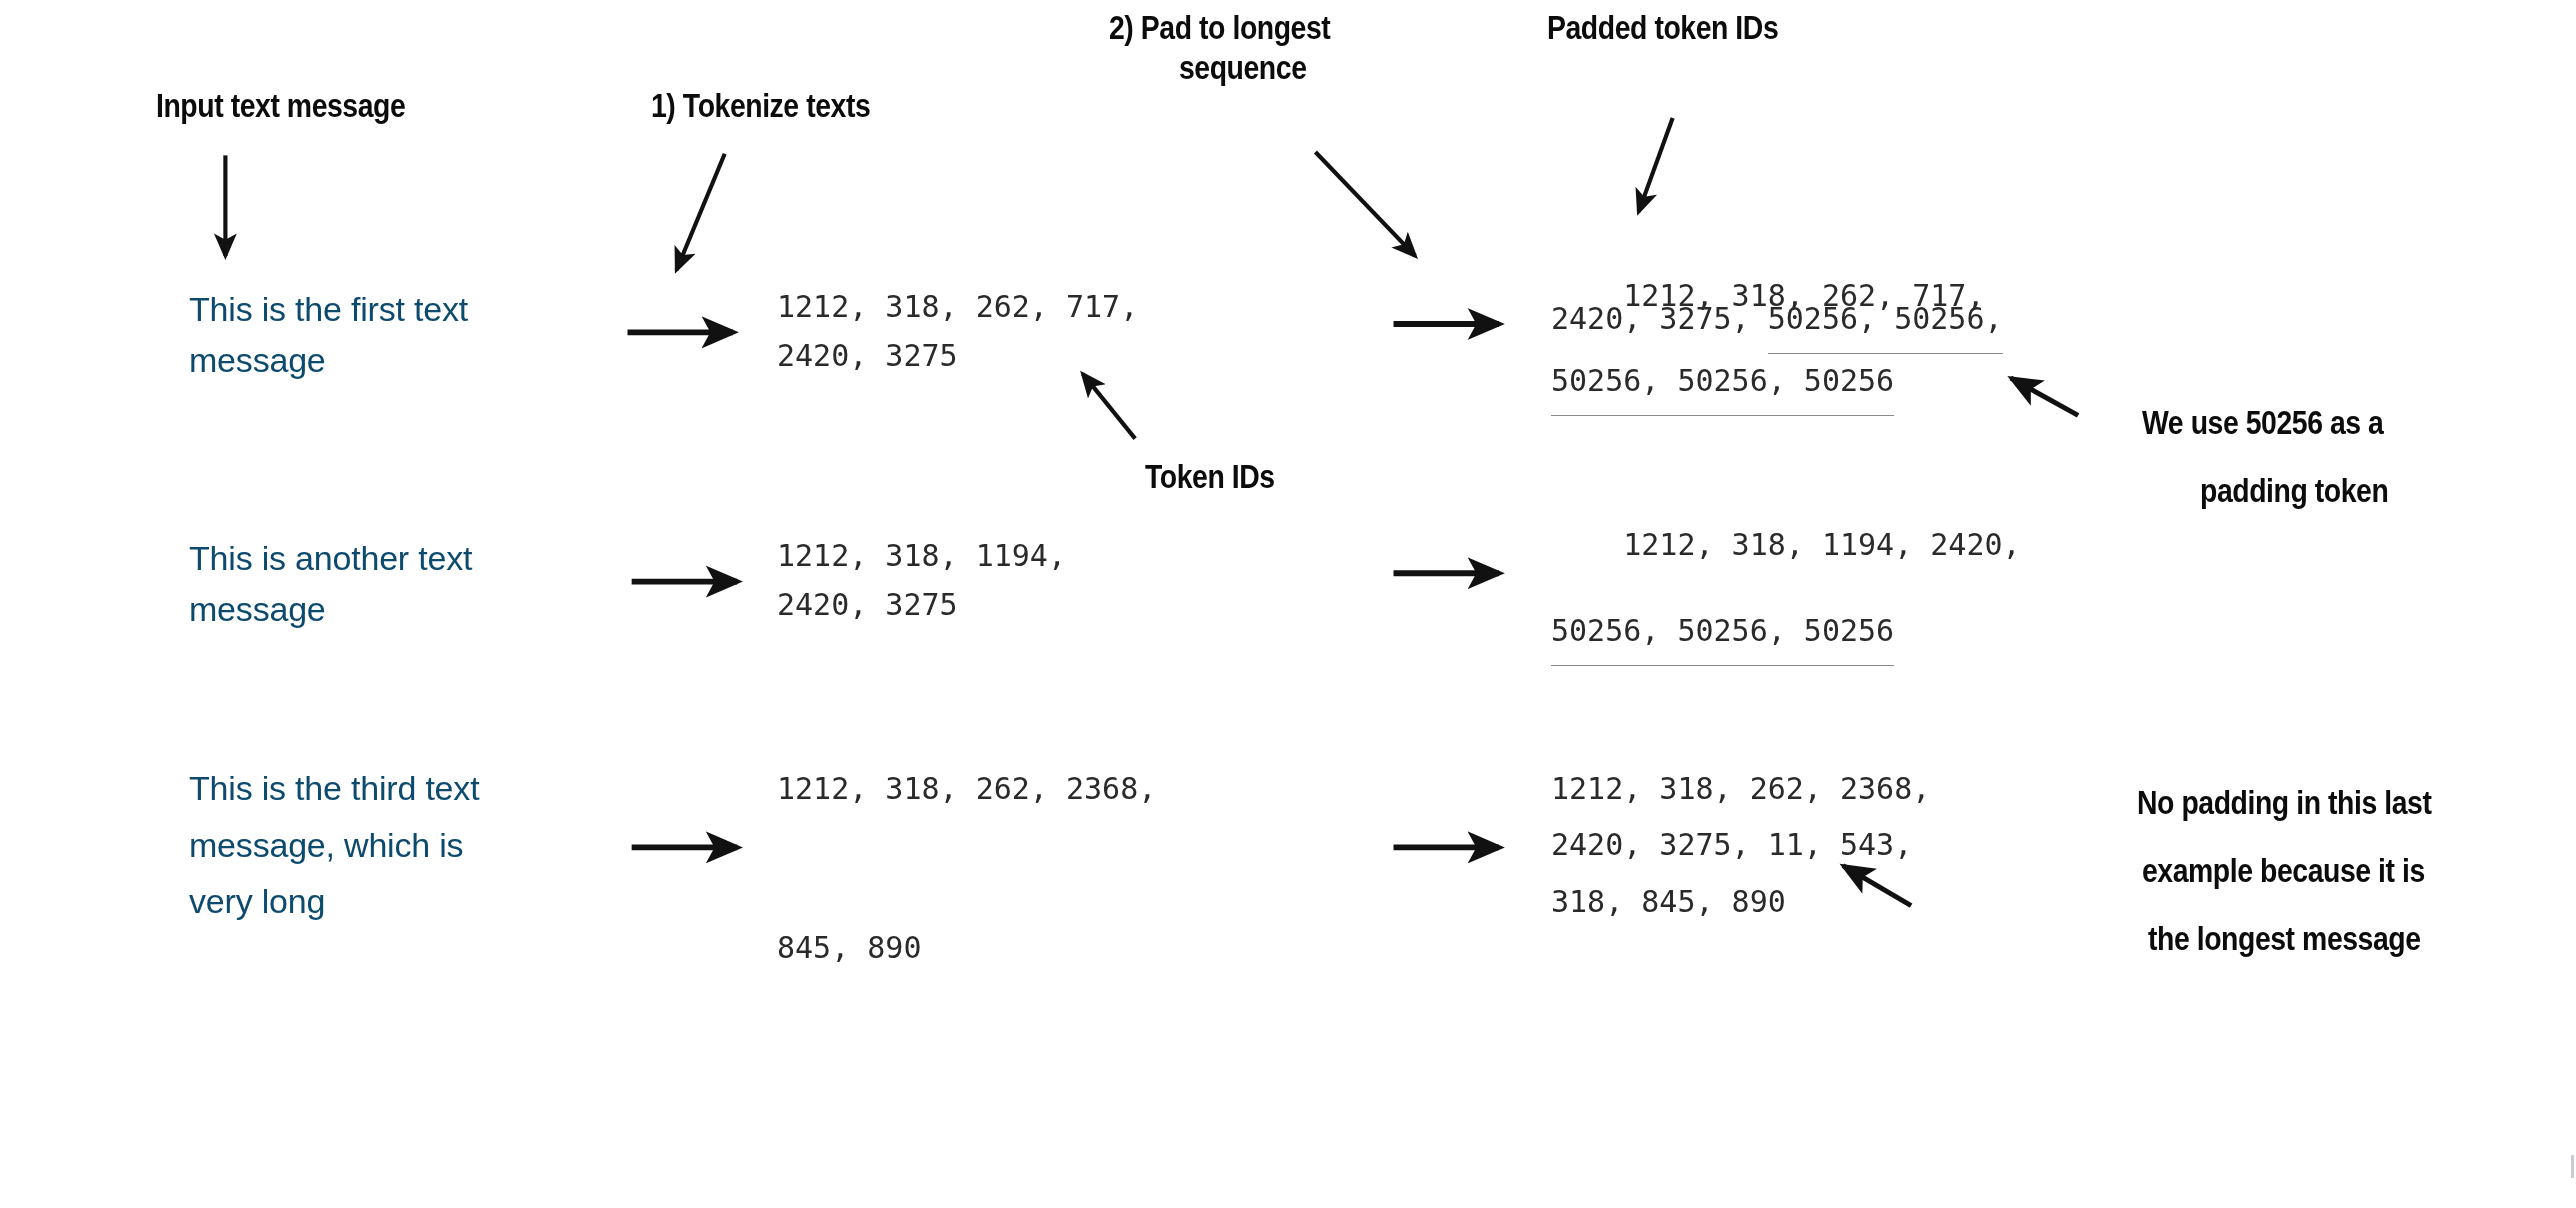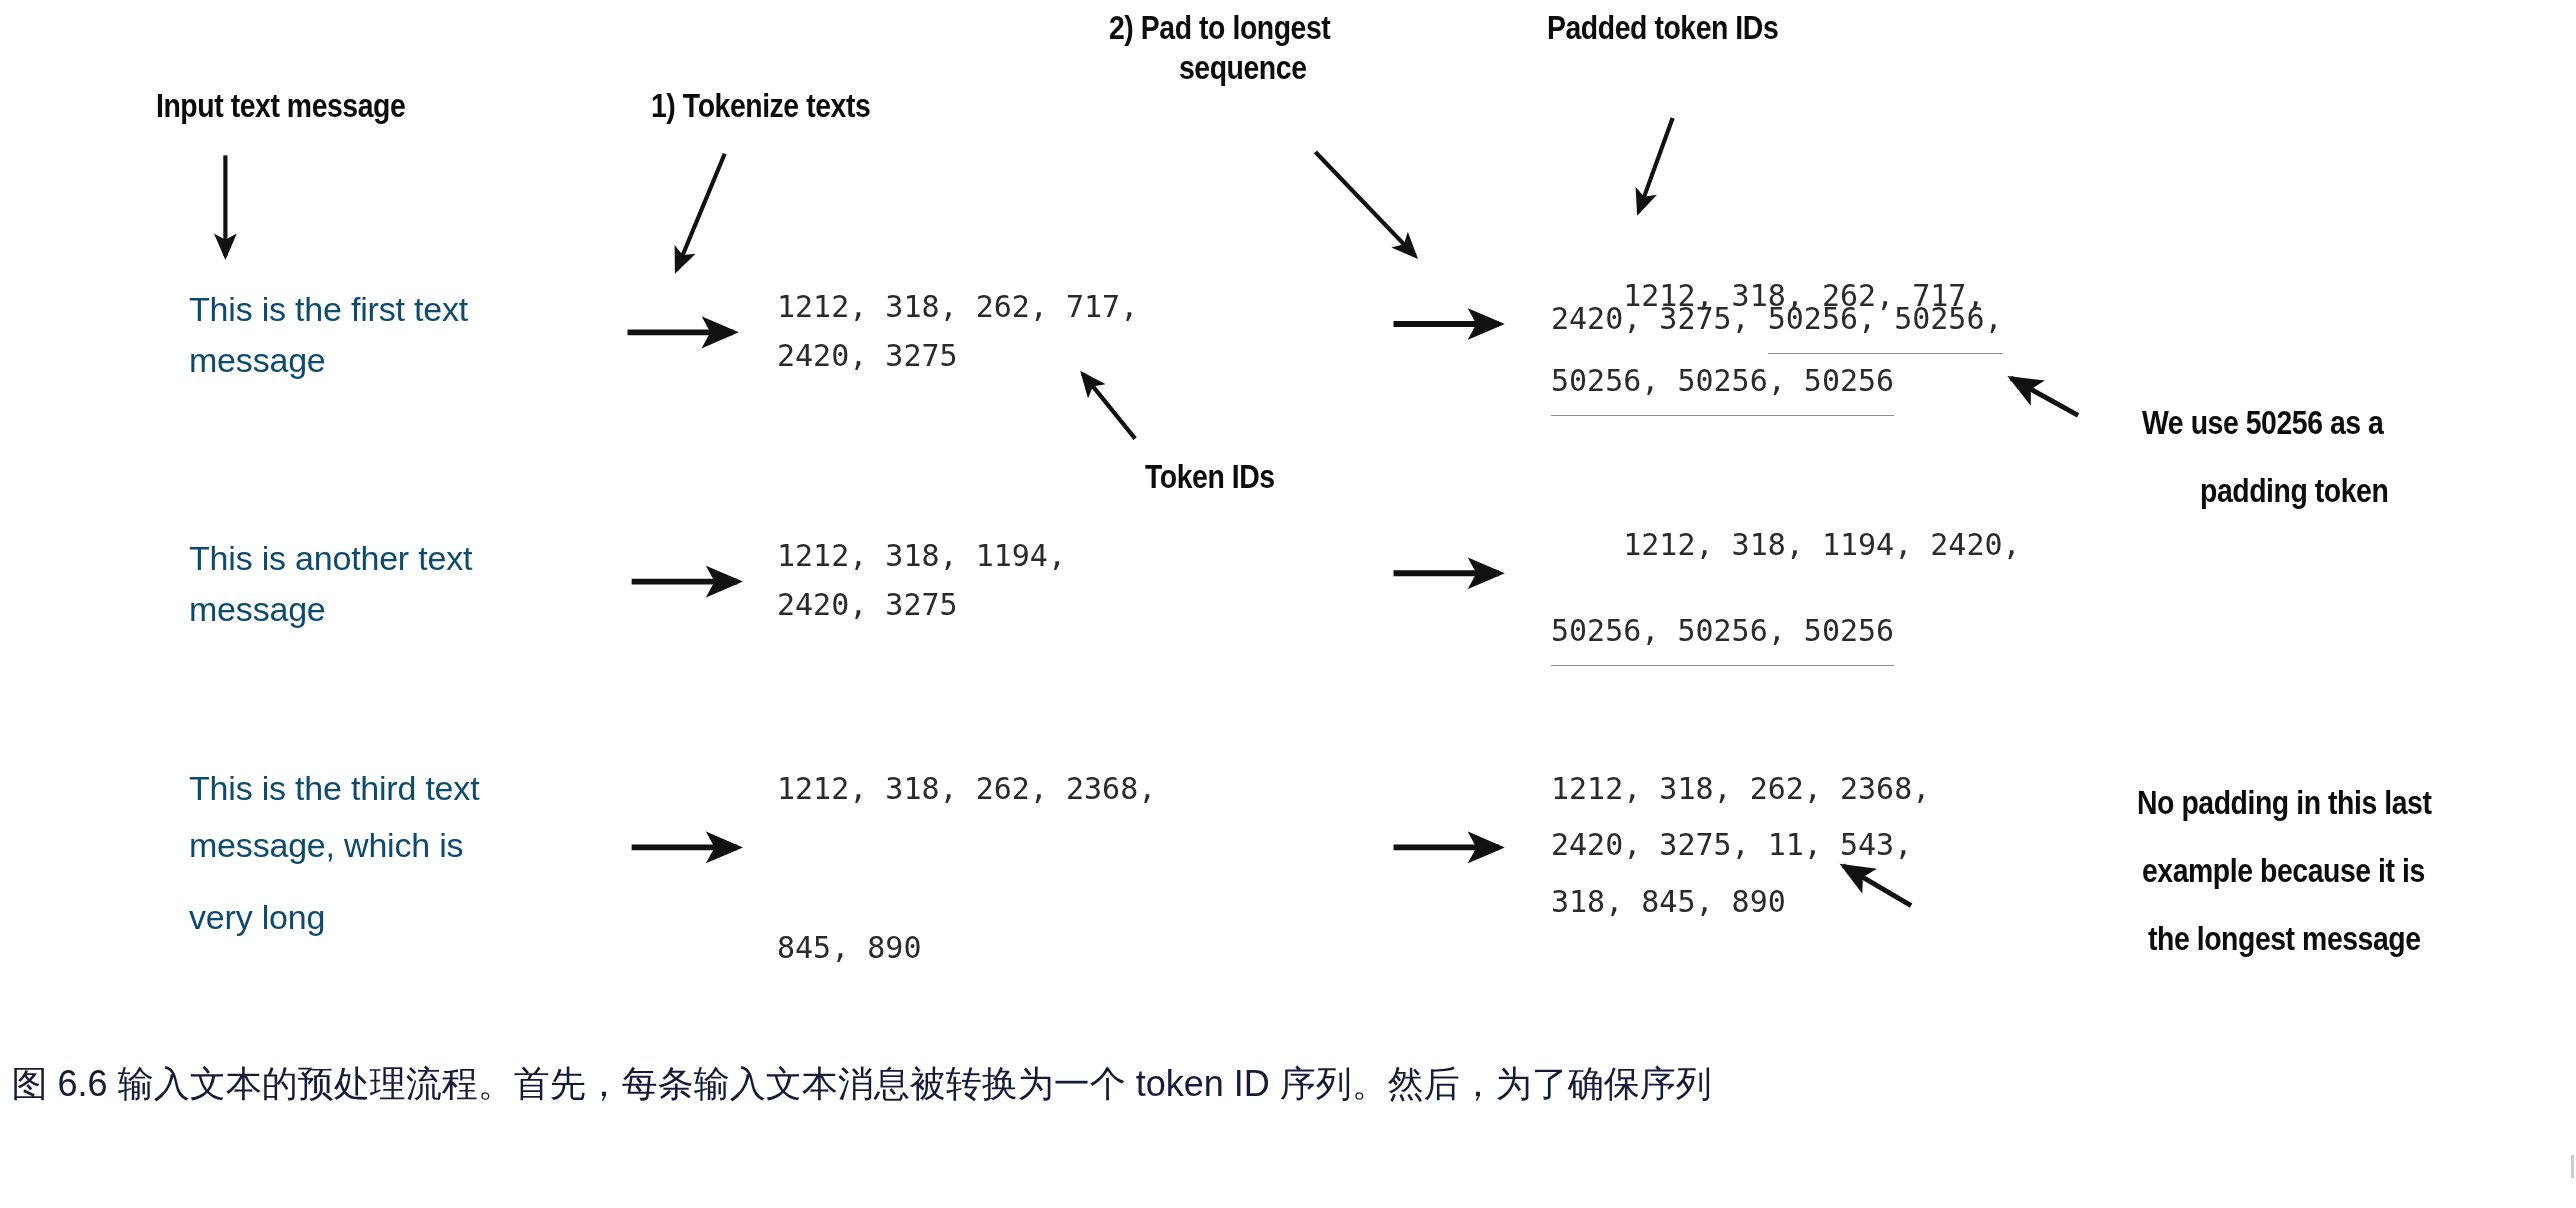--- a/index.html
+++ b/index.html
@@ -140,29 +140,28 @@
   <div class="ids" style="left:777px;top:536px;">1212, 318, 1194,</div>
   <div class="ids" style="left:777px;top:585px;">2420, 3275</div>
 
   <div class="ids" style="left:1551px;top:486px;">
     <span>1212, 318, 1194, 2420,</span>
   </div>
   <div class="ids" style="left:1551px;top:611px;"><span class="pad">50256, 50256, 50256</span></div>
 
   <div class="msg" style="left:189px;top:766px;">This is the third text</div>
   <div class="msg" style="left:189px;top:823px;">message, which is</div>
-  <div class="msg" style="left:189px;top:879px;margin-top:16px;">very long</div>
+  <div class="msg" style="left:189px;top:879px;">very long</div>
 
   <div class="ids" style="left:777px;top:769px;">1212, 318, 262, 2368,</div>
   <div class="ids" style="left:777px;top:928px;">845, 890</div>
 
   <div class="ids" style="left:1551px;top:769px;">1212, 318, 262, 2368,</div>
   <div class="ids" style="left:1551px;top:825px;">2420, 3275, 11, 543,</div>
   <div class="ids" style="left:1551px;top:882px;">318, 845, 890</div>
 
   <div class="caption" style="left:11.6px;top:1057px;width:2551px;">
-    <span class="ln">图 6.6 输入文本的预处理流程。首先，每条输入文本消息被转换为一个 token ID 序列。然后，为了确保序列</span>
   </div>
 
   <div class="edge-mark"></div>
 
 </div>
 
 
 </body></html>

